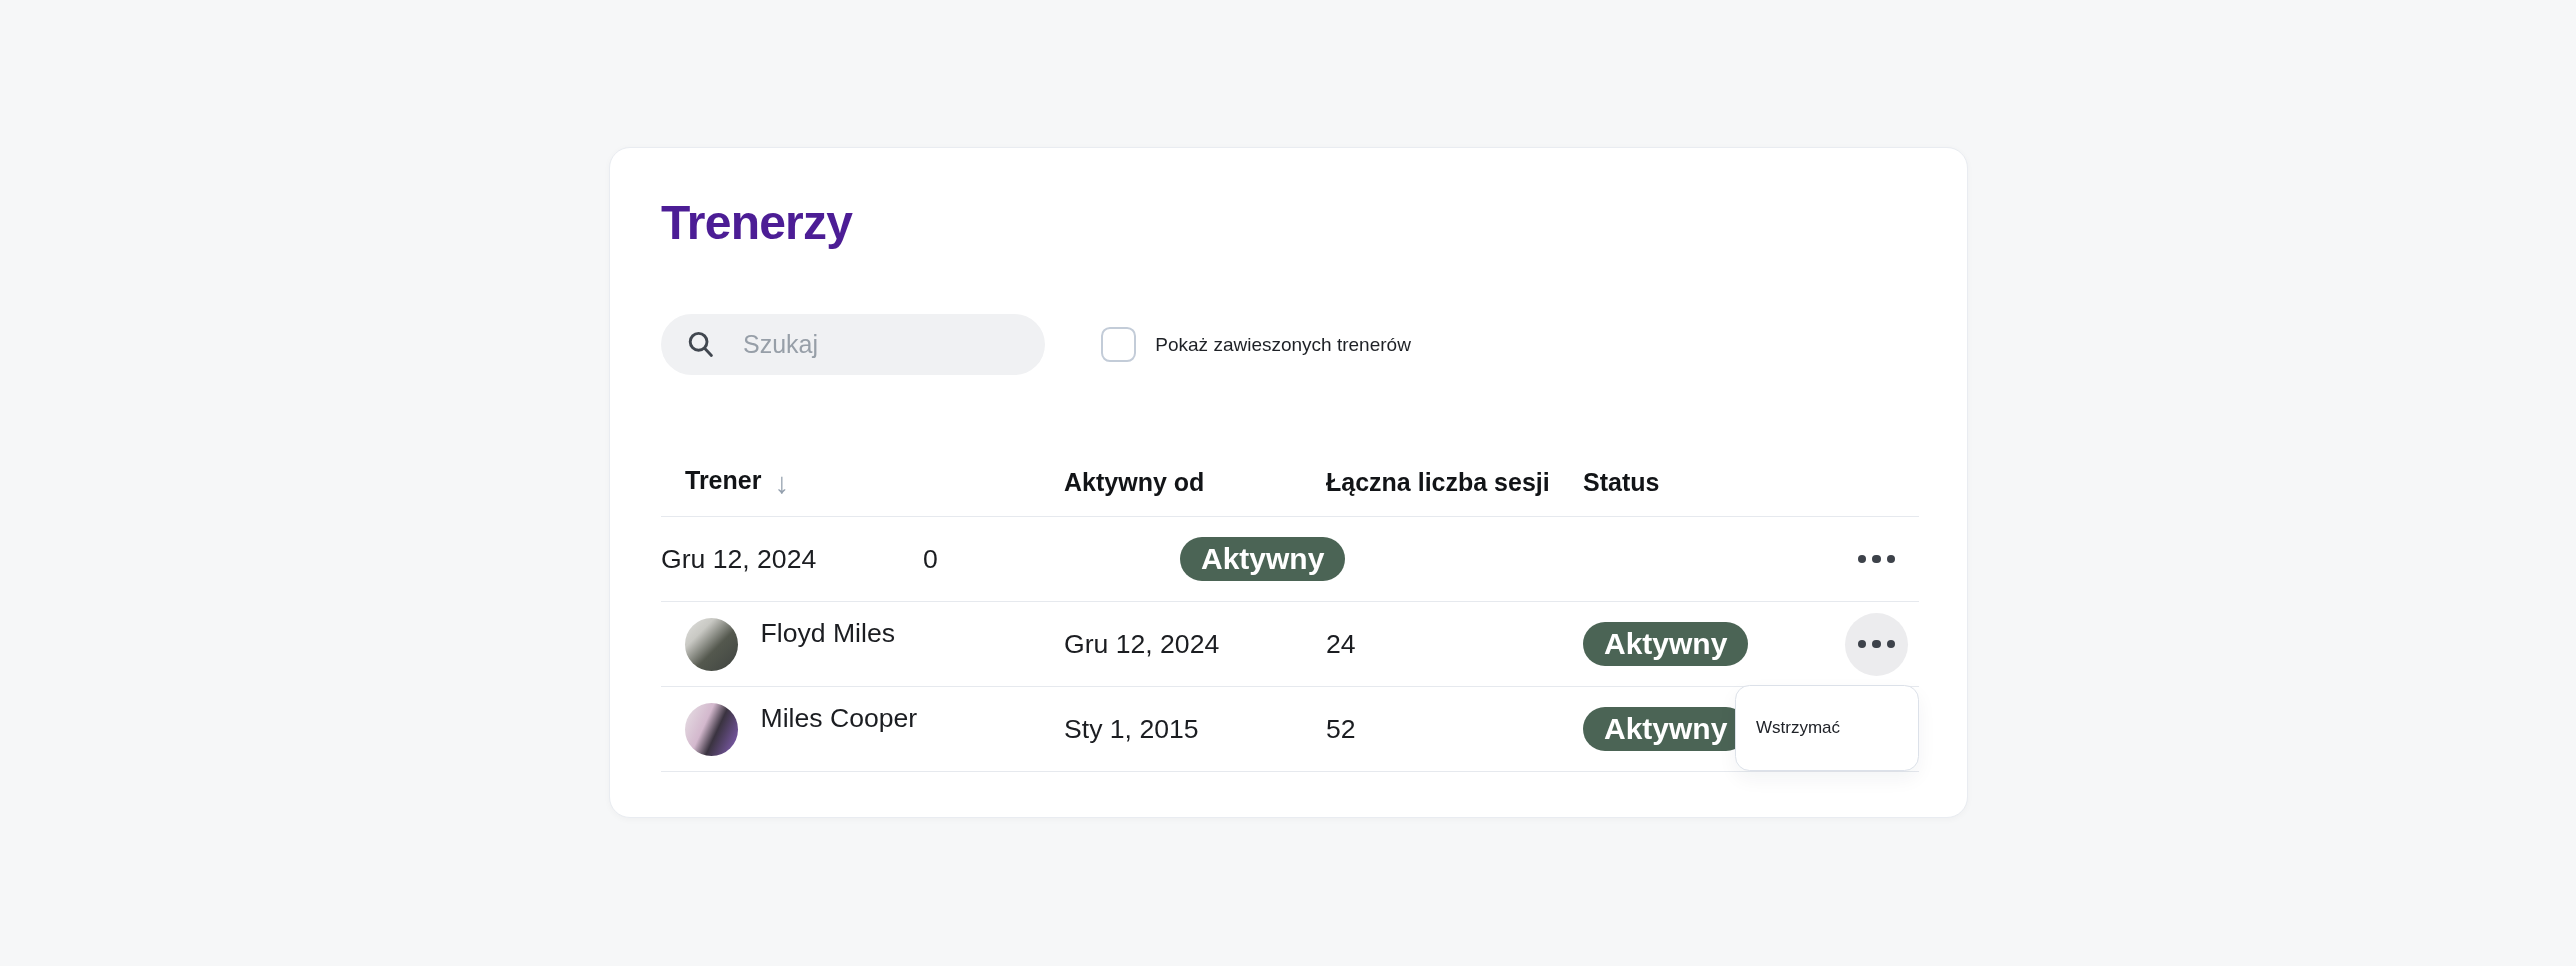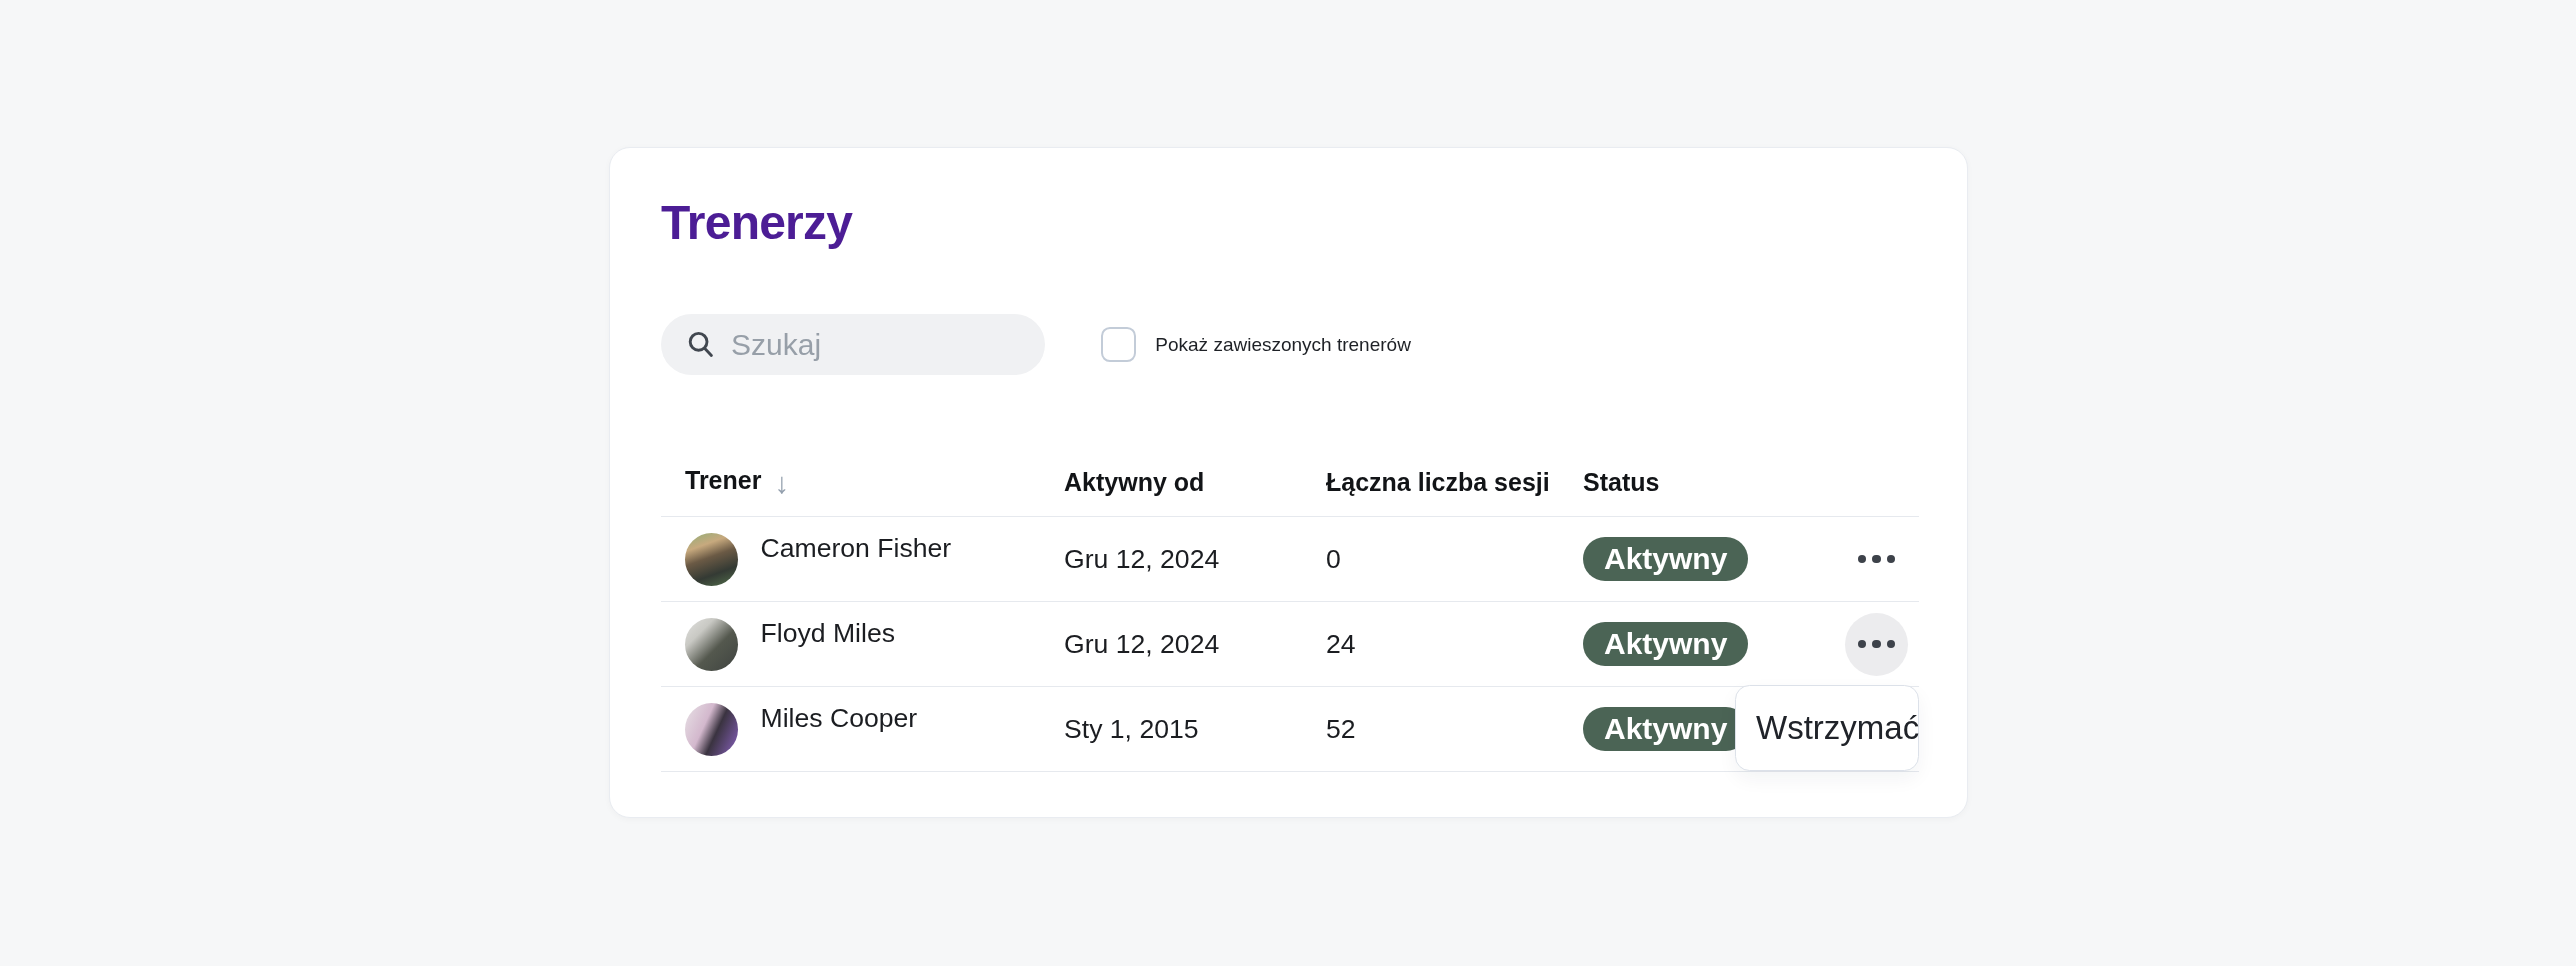--- a/index.html
+++ b/index.html
@@ -43,22 +43,22 @@
     background: #f0f1f3;
     border-radius: 31px;
     display: flex;
     align-items: center;
     padding: 0 24px;
   }
   .search-pill svg { flex: 0 0 auto; }
   .search-input {
     border: none; outline: none;
     background: transparent;
-    margin-left: 14px;
-    font-size: 30px;
+    margin-left: 26px;
+    font-size: 25px;
     font-family: "Liberation Sans", sans-serif;
     color: #33373c;
     width: 274px;
   }
   .search-input::placeholder { color: #979fa8; }
 
   .filter-group {
     display: flex;
     align-items: center;
     margin-left: 56px;
@@ -165,21 +165,21 @@
     width: 184px; height: 86px;
     background: #ffffff;
     border: 1.6px solid #dce1e9;
     border-radius: 14.5px;
     box-shadow: 0 8px 19.3px rgba(20,30,50,0.05);
     display: flex;
     align-items: center;
     z-index: 10;
   }
   .menu-item {
-    font-size: 33px;
+    font-size: 17px;
     color: #202329;
     padding-left: 20px;
     width: 100%;
     cursor: pointer;
   }
 </style>
 </head>
 <body>
 
 <div class="card">
@@ -208,24 +208,20 @@
         <span>Trener</span>
         <span class="sort-arrow">↓</span>
       </div>
       <div class="c2">Aktywny od</div>
       <div class="c3">Łączna liczba sesji</div>
       <div class="c4">Status</div>
       <div class="c5"></div>
     </div>
 
     <div class="tr">
-      <div class="c1">
-        <span class="avatar avatar-1"></span>
-        <span>Cameron Fisher</span>
-      </div>
       <div class="c2">Gru 12, 2024</div>
       <div class="c3">0</div>
       <div class="c4">
         <span class="badge">Aktywny</span>
       </div>
       <div class="c5">
         <span class="dots">
             <i></i>
             <i></i>
             <i></i>

